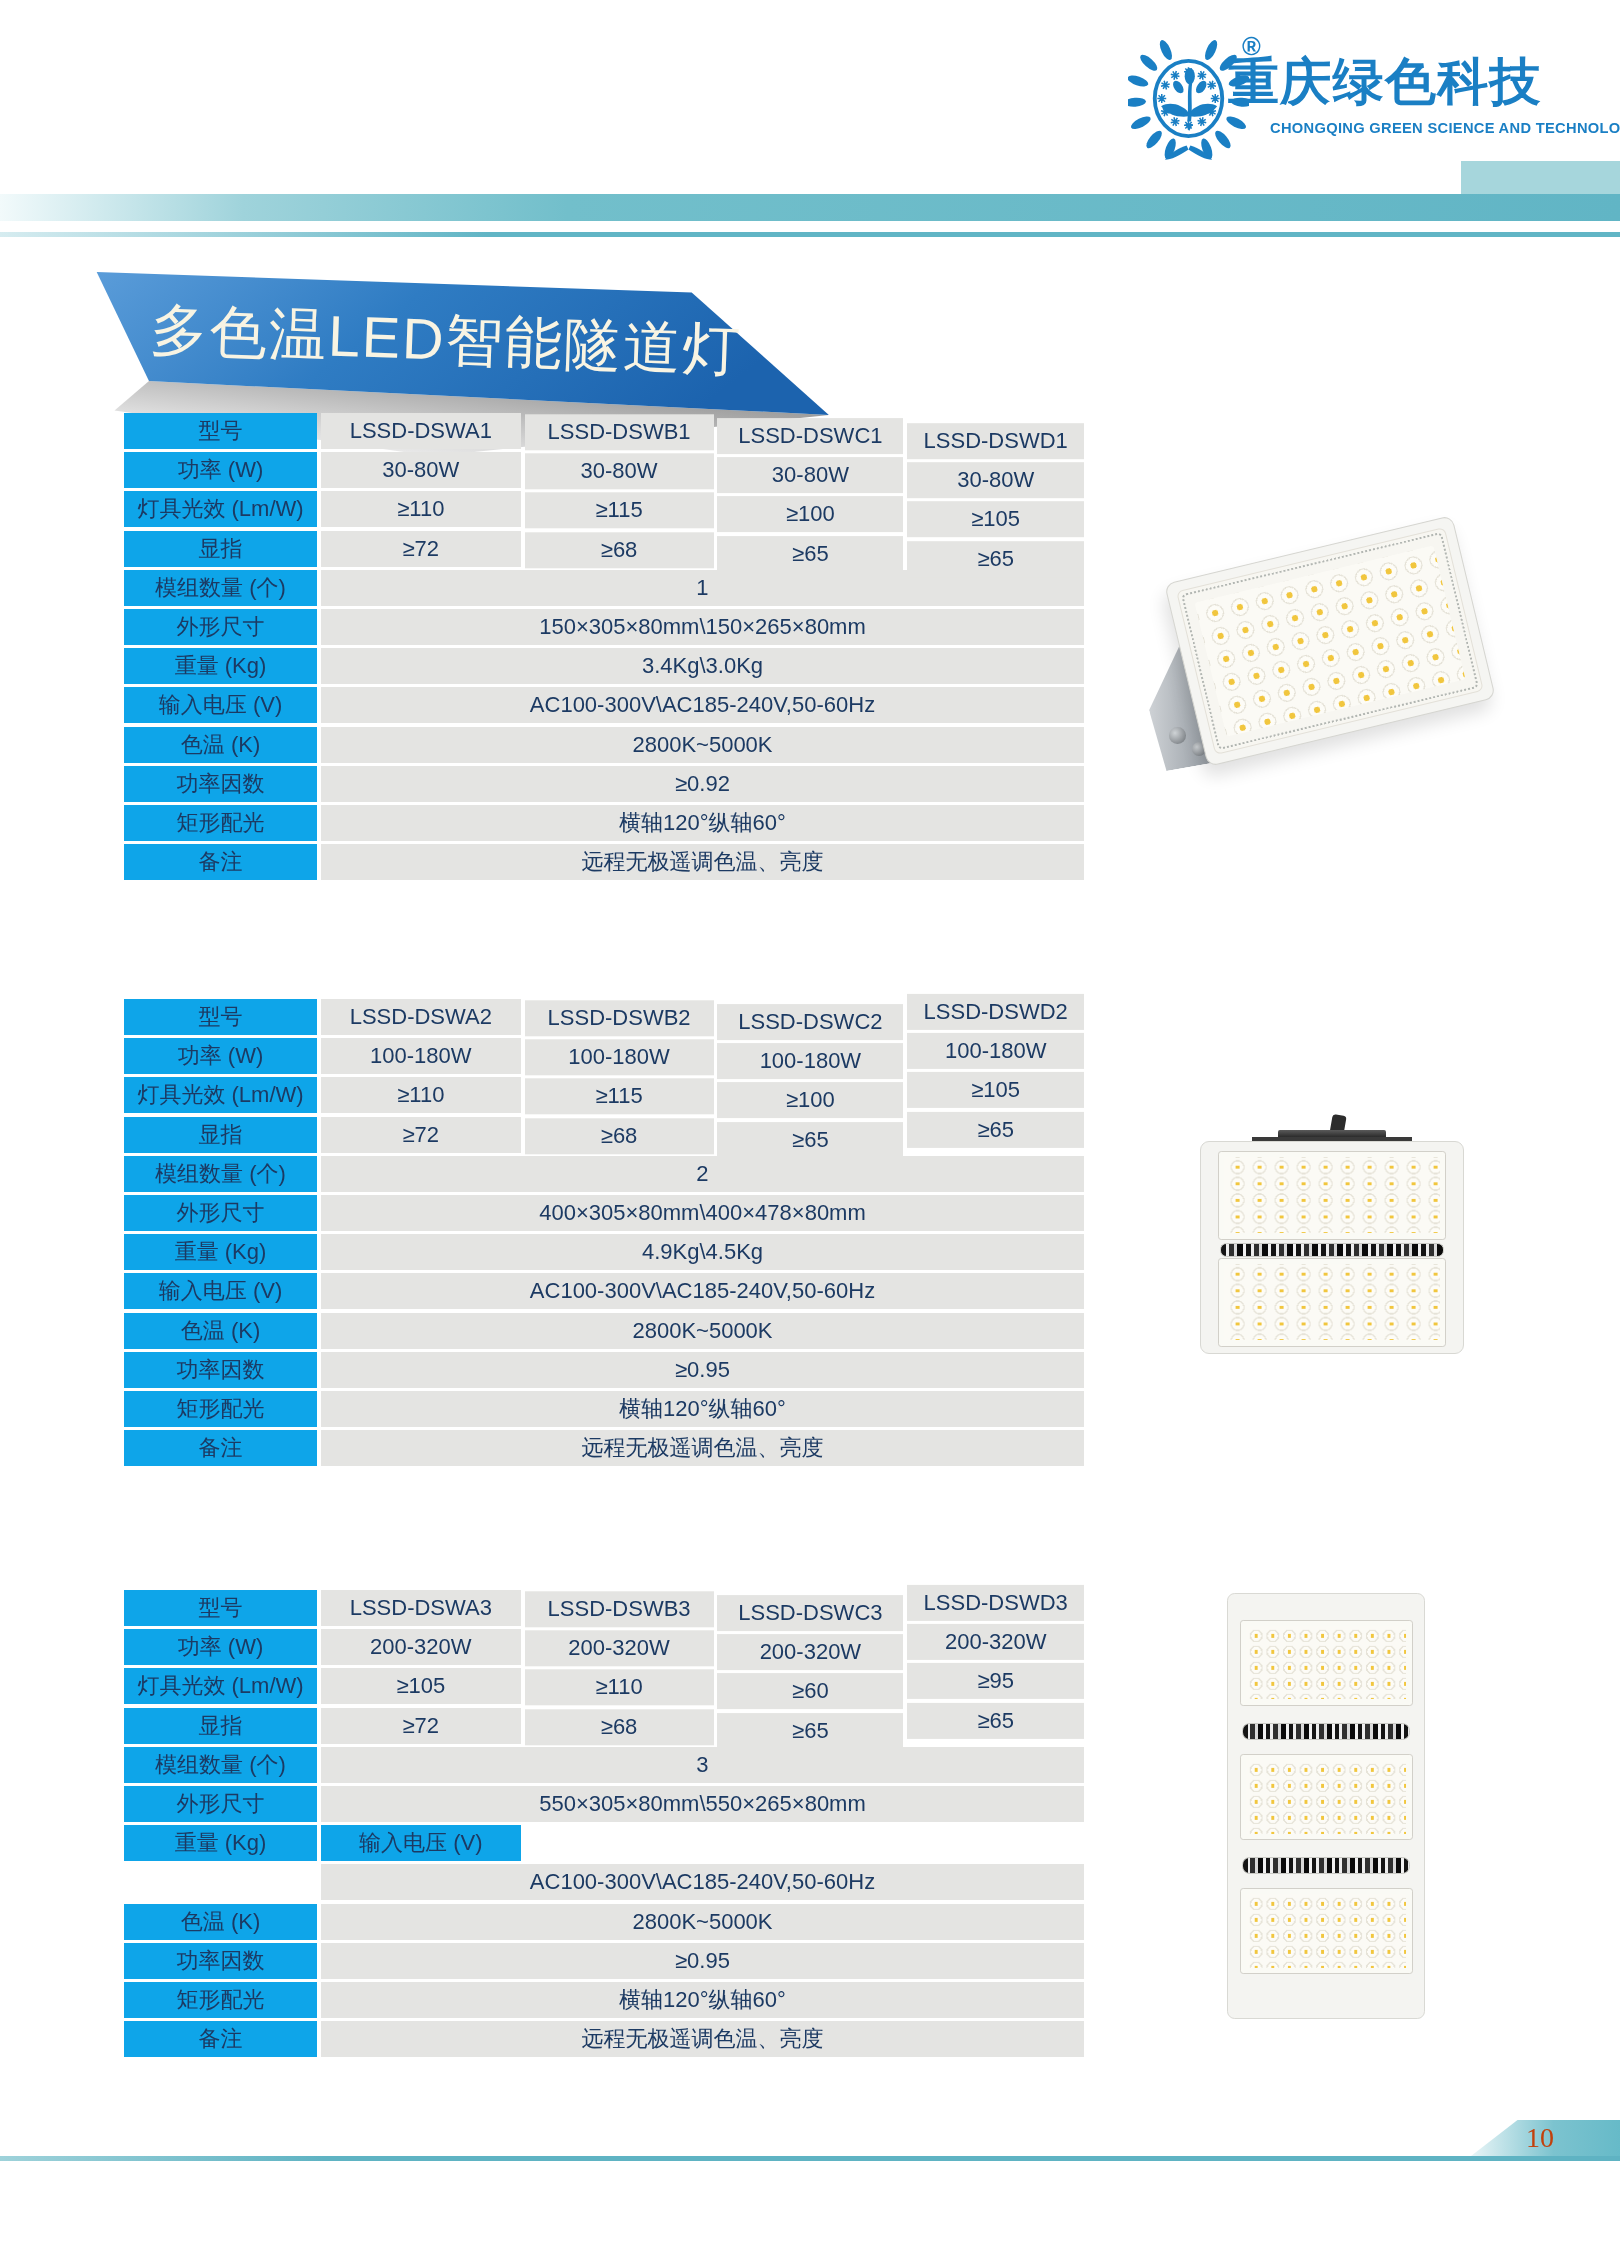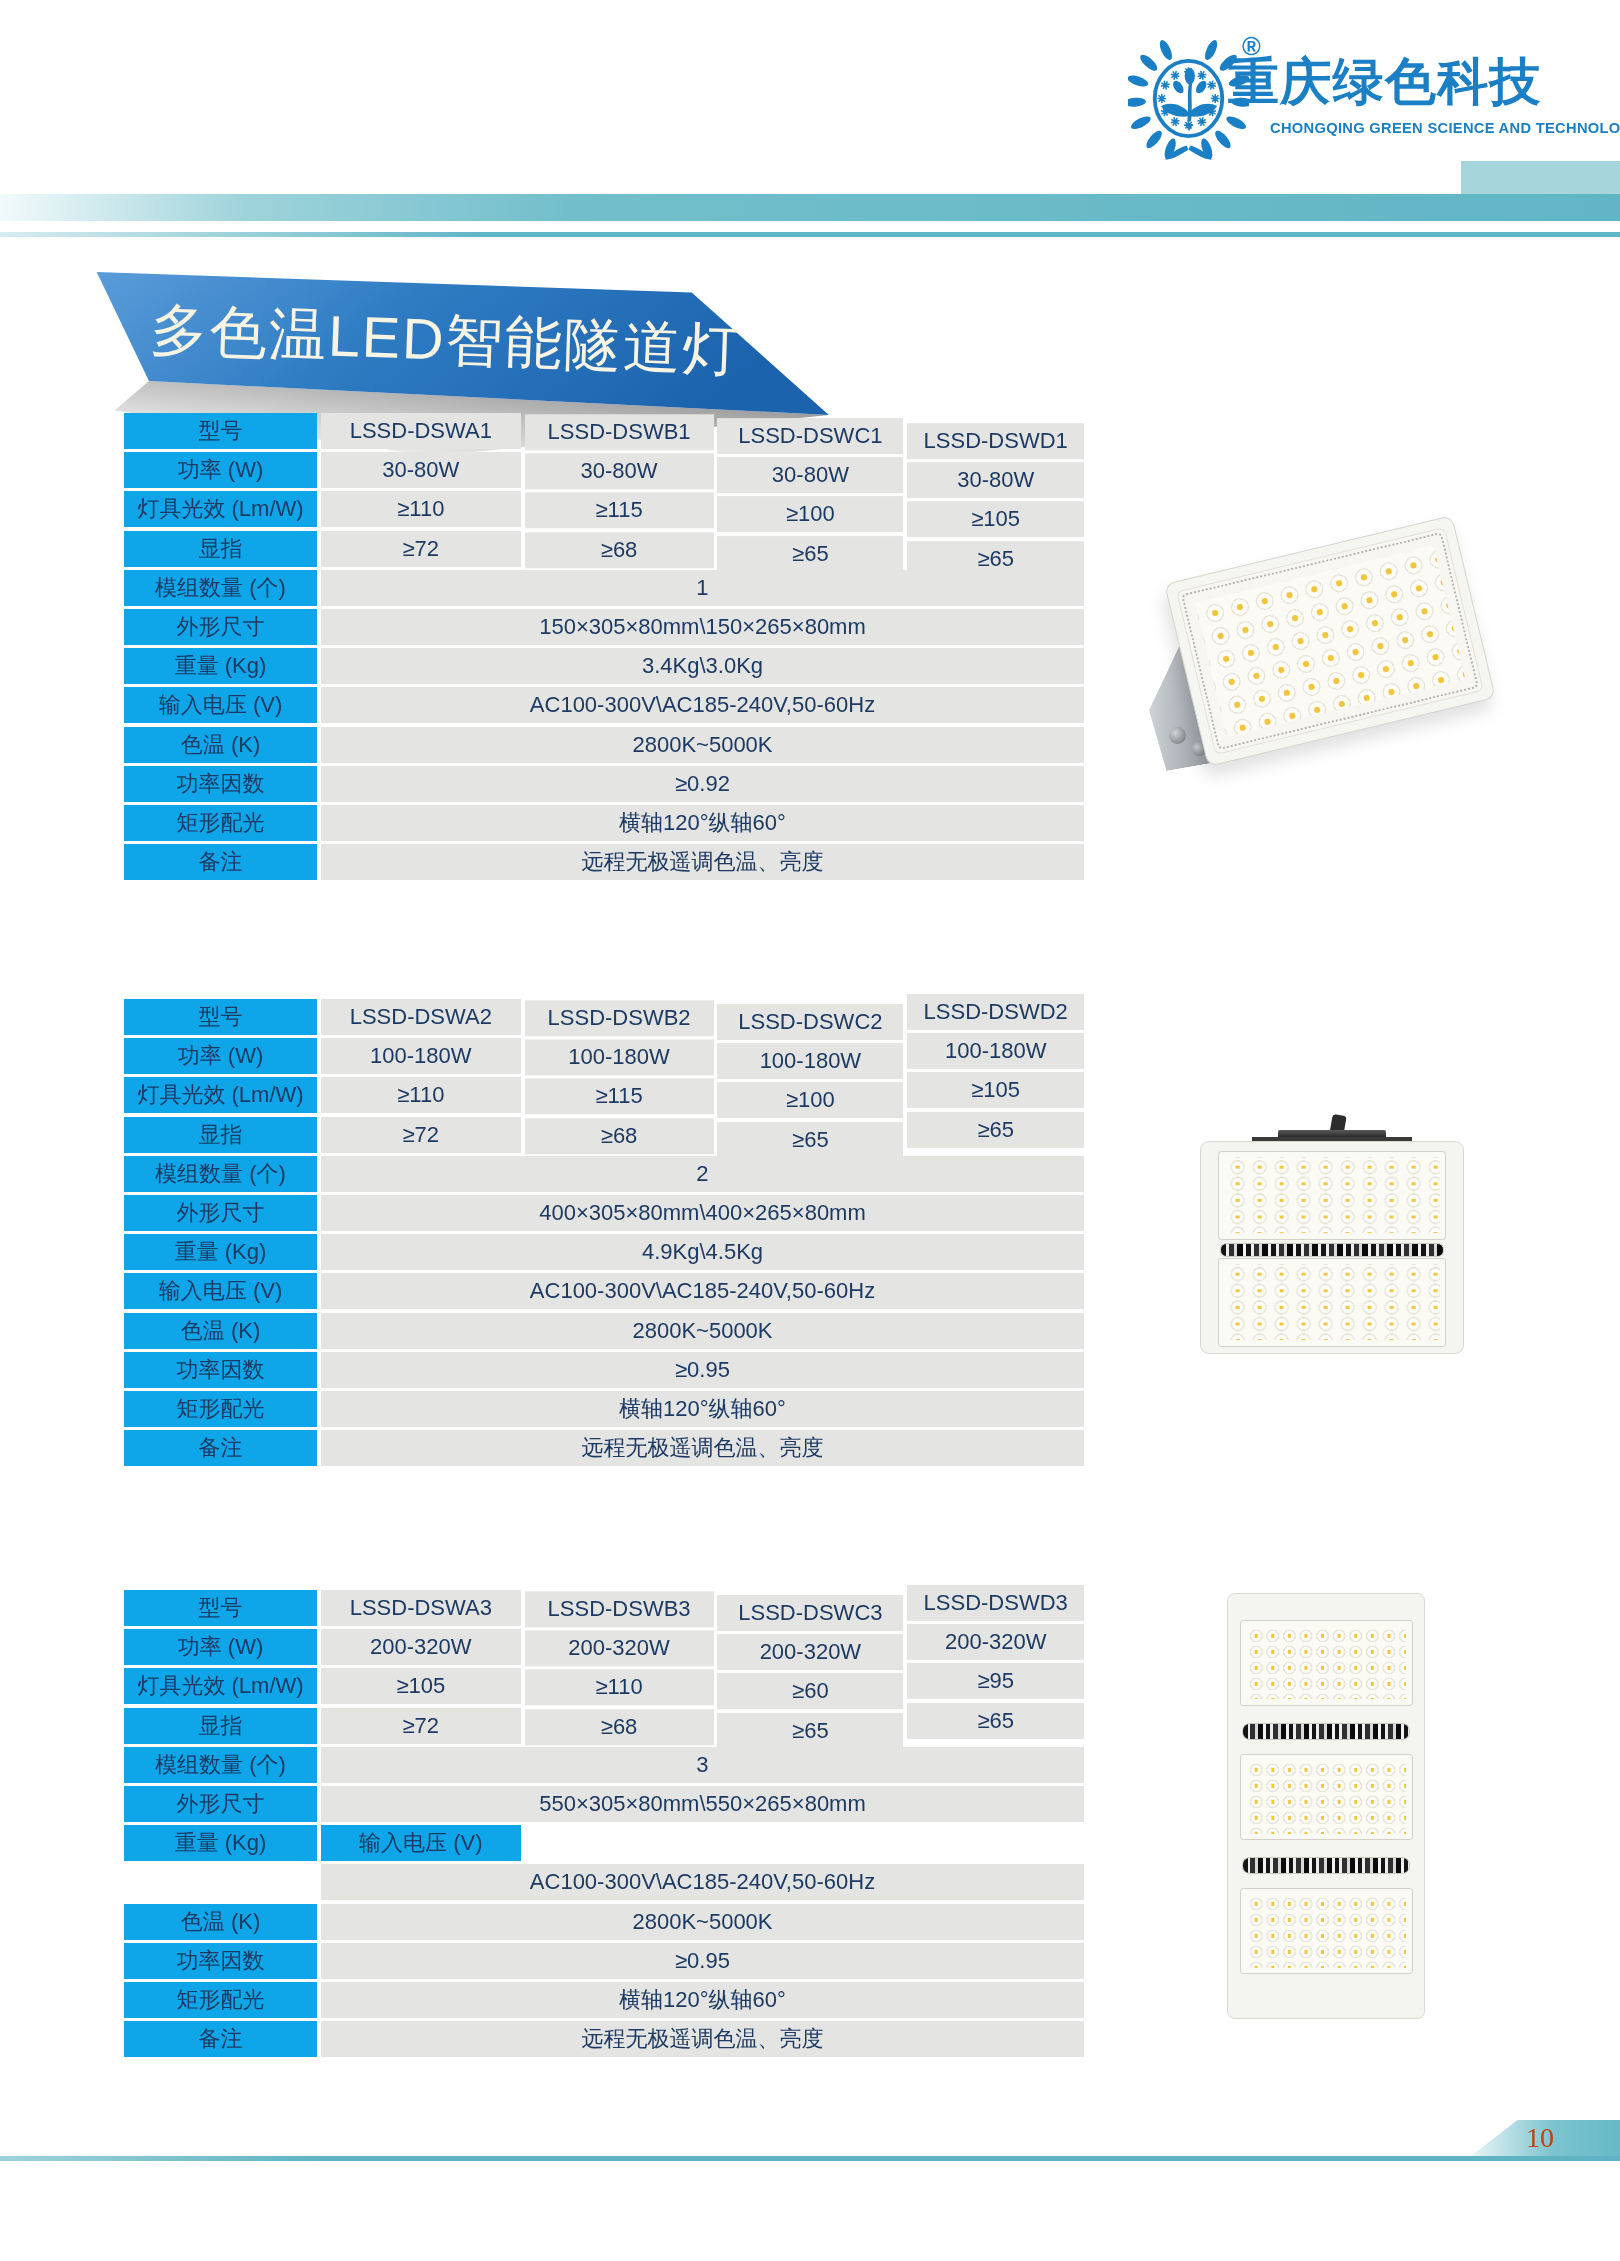--- a/index.html
+++ b/index.html
@@ -223,21 +223,21 @@
       <div class="cell value c3">≥100</div>
       <div class="cell value c4">≥105</div>
       <div class="cell label">显指</div>
       <div class="cell value c1">≥72</div>
       <div class="cell value c2">≥68</div>
       <div class="cell value c3">≥65</div>
       <div class="cell value c4">≥65</div>
       <div class="cell label">模组数量 (个)</div>
       <div class="cell value merged">2</div>
       <div class="cell label">外形尺寸</div>
-      <div class="cell value merged">400×305×80mm\400×265×80mm</div>
+      <div class="cell value merged">400×305×80mm\400×478×80mm</div>
       <div class="cell label">重量 (Kg)</div>
       <div class="cell value merged">4.9Kg\4.5Kg</div>
       <div class="cell label">输入电压 (V)</div>
       <div class="cell value merged">AC100-300V\AC185-240V,50-60Hz</div>
       <div class="cell label">色温 (K)</div>
       <div class="cell value merged">2800K~5000K</div>
       <div class="cell label">功率因数</div>
       <div class="cell value merged">≥0.95</div>
       <div class="cell label">矩形配光</div>
       <div class="cell value merged">横轴120°纵轴60°</div>

